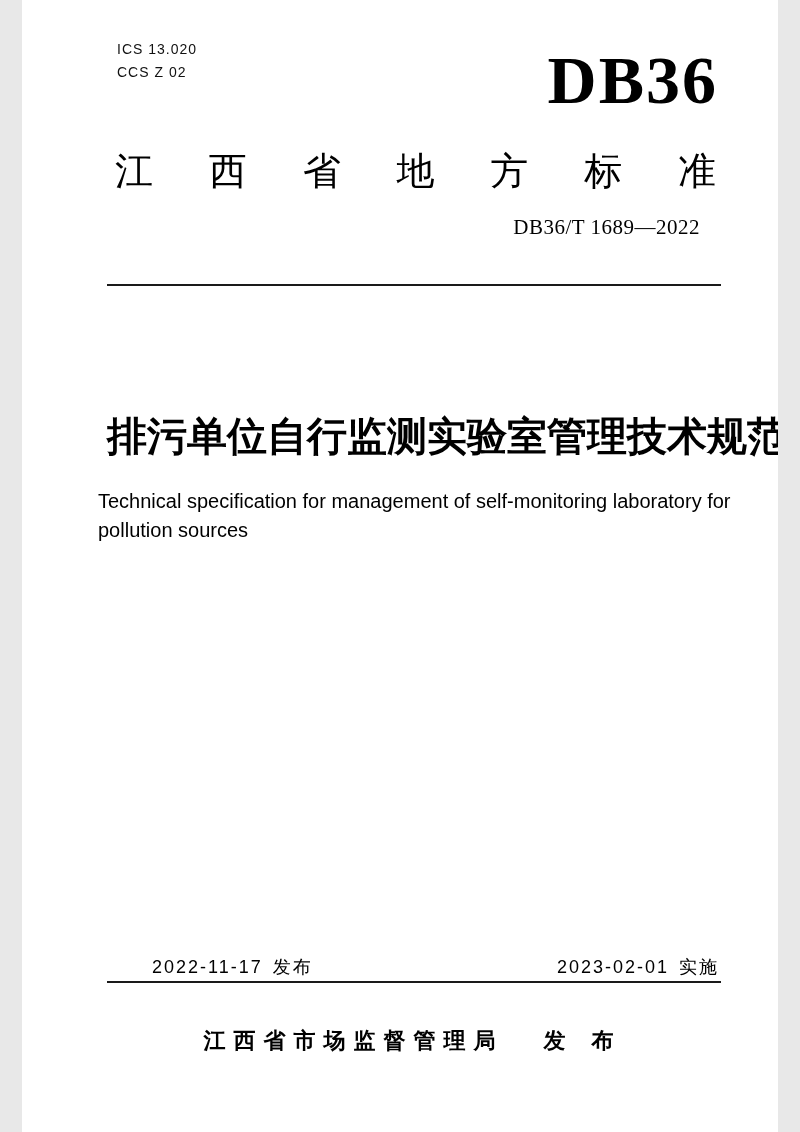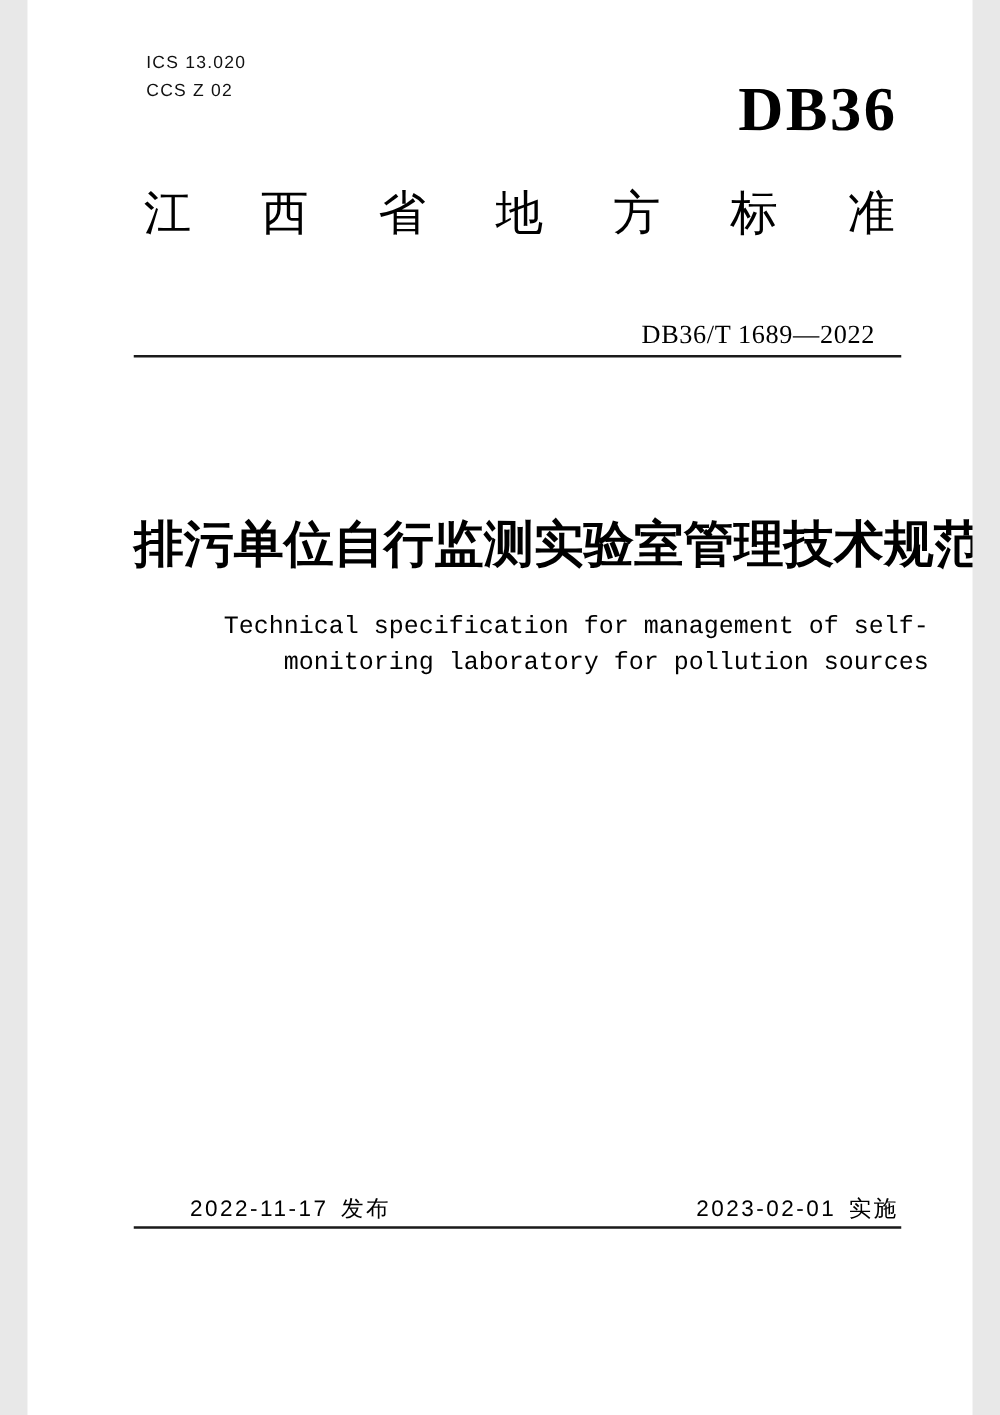--- a/index.html
+++ b/index.html
@@ -23,25 +23,25 @@
     top: 38px;
     font-size: 14px;
     line-height: 23px;
     letter-spacing: 1px;
     color: #111;
   }
 
   
   .db-logo {
     position: absolute;
-    top: 62px;
+    top: 46px;
     right: 60px;
     font-family: "Liberation Serif", "DejaVu Serif", serif;
     font-weight: 700;
-    font-size: 50px;
+    font-size: 68px;
     line-height: 1;
     letter-spacing: 2px;
     color: #000;
   }
 
   
   .std-name {
     position: absolute;
     left: 93px;
     right: 62px;
@@ -56,21 +56,20 @@
 
   
   .std-number {
     position: absolute;
     right: 78px;
     top: 215px;
     font-family: "Liberation Serif", "DejaVu Serif", serif;
     font-size: 21px;
     letter-spacing: 0.5px;
     color: #000;
-    margin-top: 40px;
   }
 
   .rule {
     position: absolute;
     left: 85px;
     right: 57px;
     height: 2px;
     background: #1a1a1a;
   }
   .rule-top { top: 284px; }
@@ -91,22 +90,22 @@
   }
 
   
   .title-en {
     position: absolute;
     left: 76px;
     right: 35px;
     top: 487px;
     margin: 0 auto;
     max-width: 680px;
-    text-align: right;
-    font-family: Liberation Mono, monospace;
+    text-align: left;
+    font-family: Liberation Sans, sans-serif;
     font-size: 20px;
     line-height: 29px;
     color: #000;
   }
 
   
   .dates-row {
     position: absolute;
     left: 86px;
     right: 59px;
@@ -172,14 +171,18 @@
       <span class="date-label">发布</span>
     </span>
     <span>
       <span class="date-value">2023-02-01</span>
       <span class="date-label">实施</span>
     </span>
   </div>
 
   <div class="rule rule-bottom"></div>
 
+  <div class="publisher-row">
+    <span class="publisher-name">江西省市场监督管理局</span>
+    <span class="publish-label">发 布</span>
+  </div>
 
 </div>
 
 </body></html>

